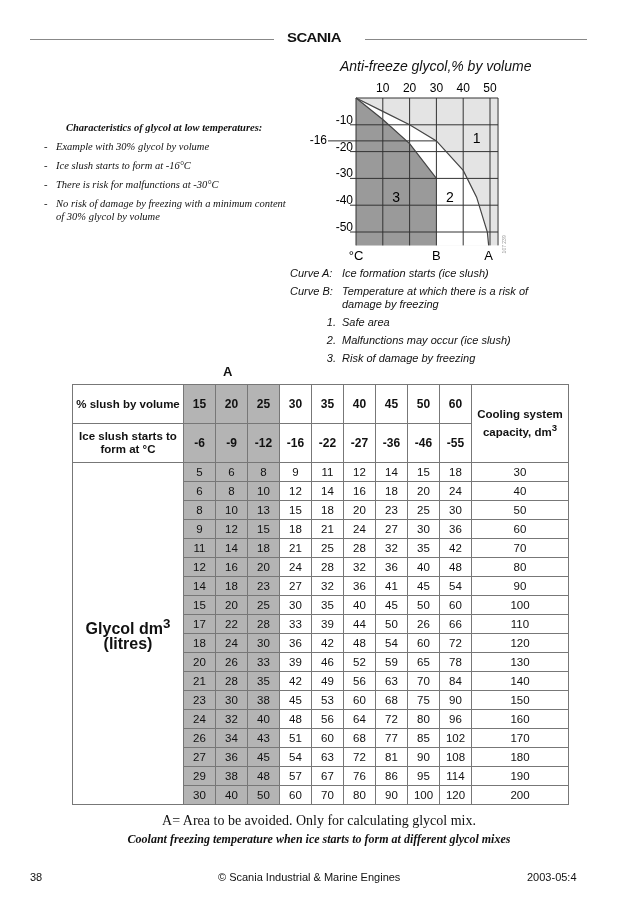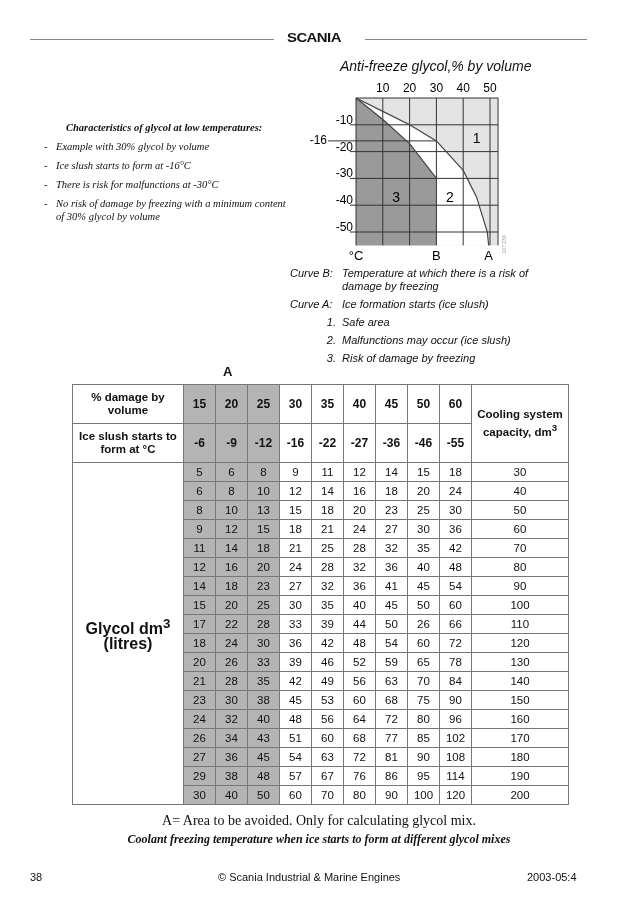--- a/index.html
+++ b/index.html
@@ -102,47 +102,47 @@
       <span>There is risk for malfunctions at -30°C</span>
     </div>
   <div class="item">
       <span class="dash">-</span>
       <span>No risk of damage by freezing with a minimum content of 30% glycol by volume</span>
     </div>
 </div>
 
 <div class="legend">
   <div class="row">
+    <span class="lab">Curve A:</span>
+    <span>Ice formation starts (ice slush)</span>
+  </div>
+  <div class="row">
     <span class="lab">Curve B:</span>
     <span style="width:205px;">Temperature at which there is a risk of damage by freezing</span>
-  </div>
-  <div class="row">
-    <span class="lab">Curve A:</span>
-    <span>Ice formation starts (ice slush)</span>
   </div>
   <div class="row">
     <span class="num">1.</span>
     <span>Safe area</span>
   </div>
   <div class="row">
     <span class="num">2.</span>
     <span>Malfunctions may occur (ice slush)</span>
   </div>
   <div class="row">
     <span class="num">3.</span>
     <span>Risk of damage by freezing</span>
   </div>
 </div>
 
 <div class="a-label">A</div>
 
 <table class="main" id="main-table">
   <tbody>
       <tr class="head">
-    <td class="lbl w-lbl">% damage by volume</td>
+    <td class="lbl w-lbl">% slush by volume</td>
     <td class="w-num shade">15</td>
     <td class="w-num shade">20</td>
     <td class="w-num shade">25</td>
     <td class="w-num">30</td>
     <td class="w-num">35</td>
     <td class="w-num">40</td>
     <td class="w-num">45</td>
     <td class="w-num">50</td>
     <td class="w-num">60</td>
     <td class="lbl w-cap" rowspan="2">

